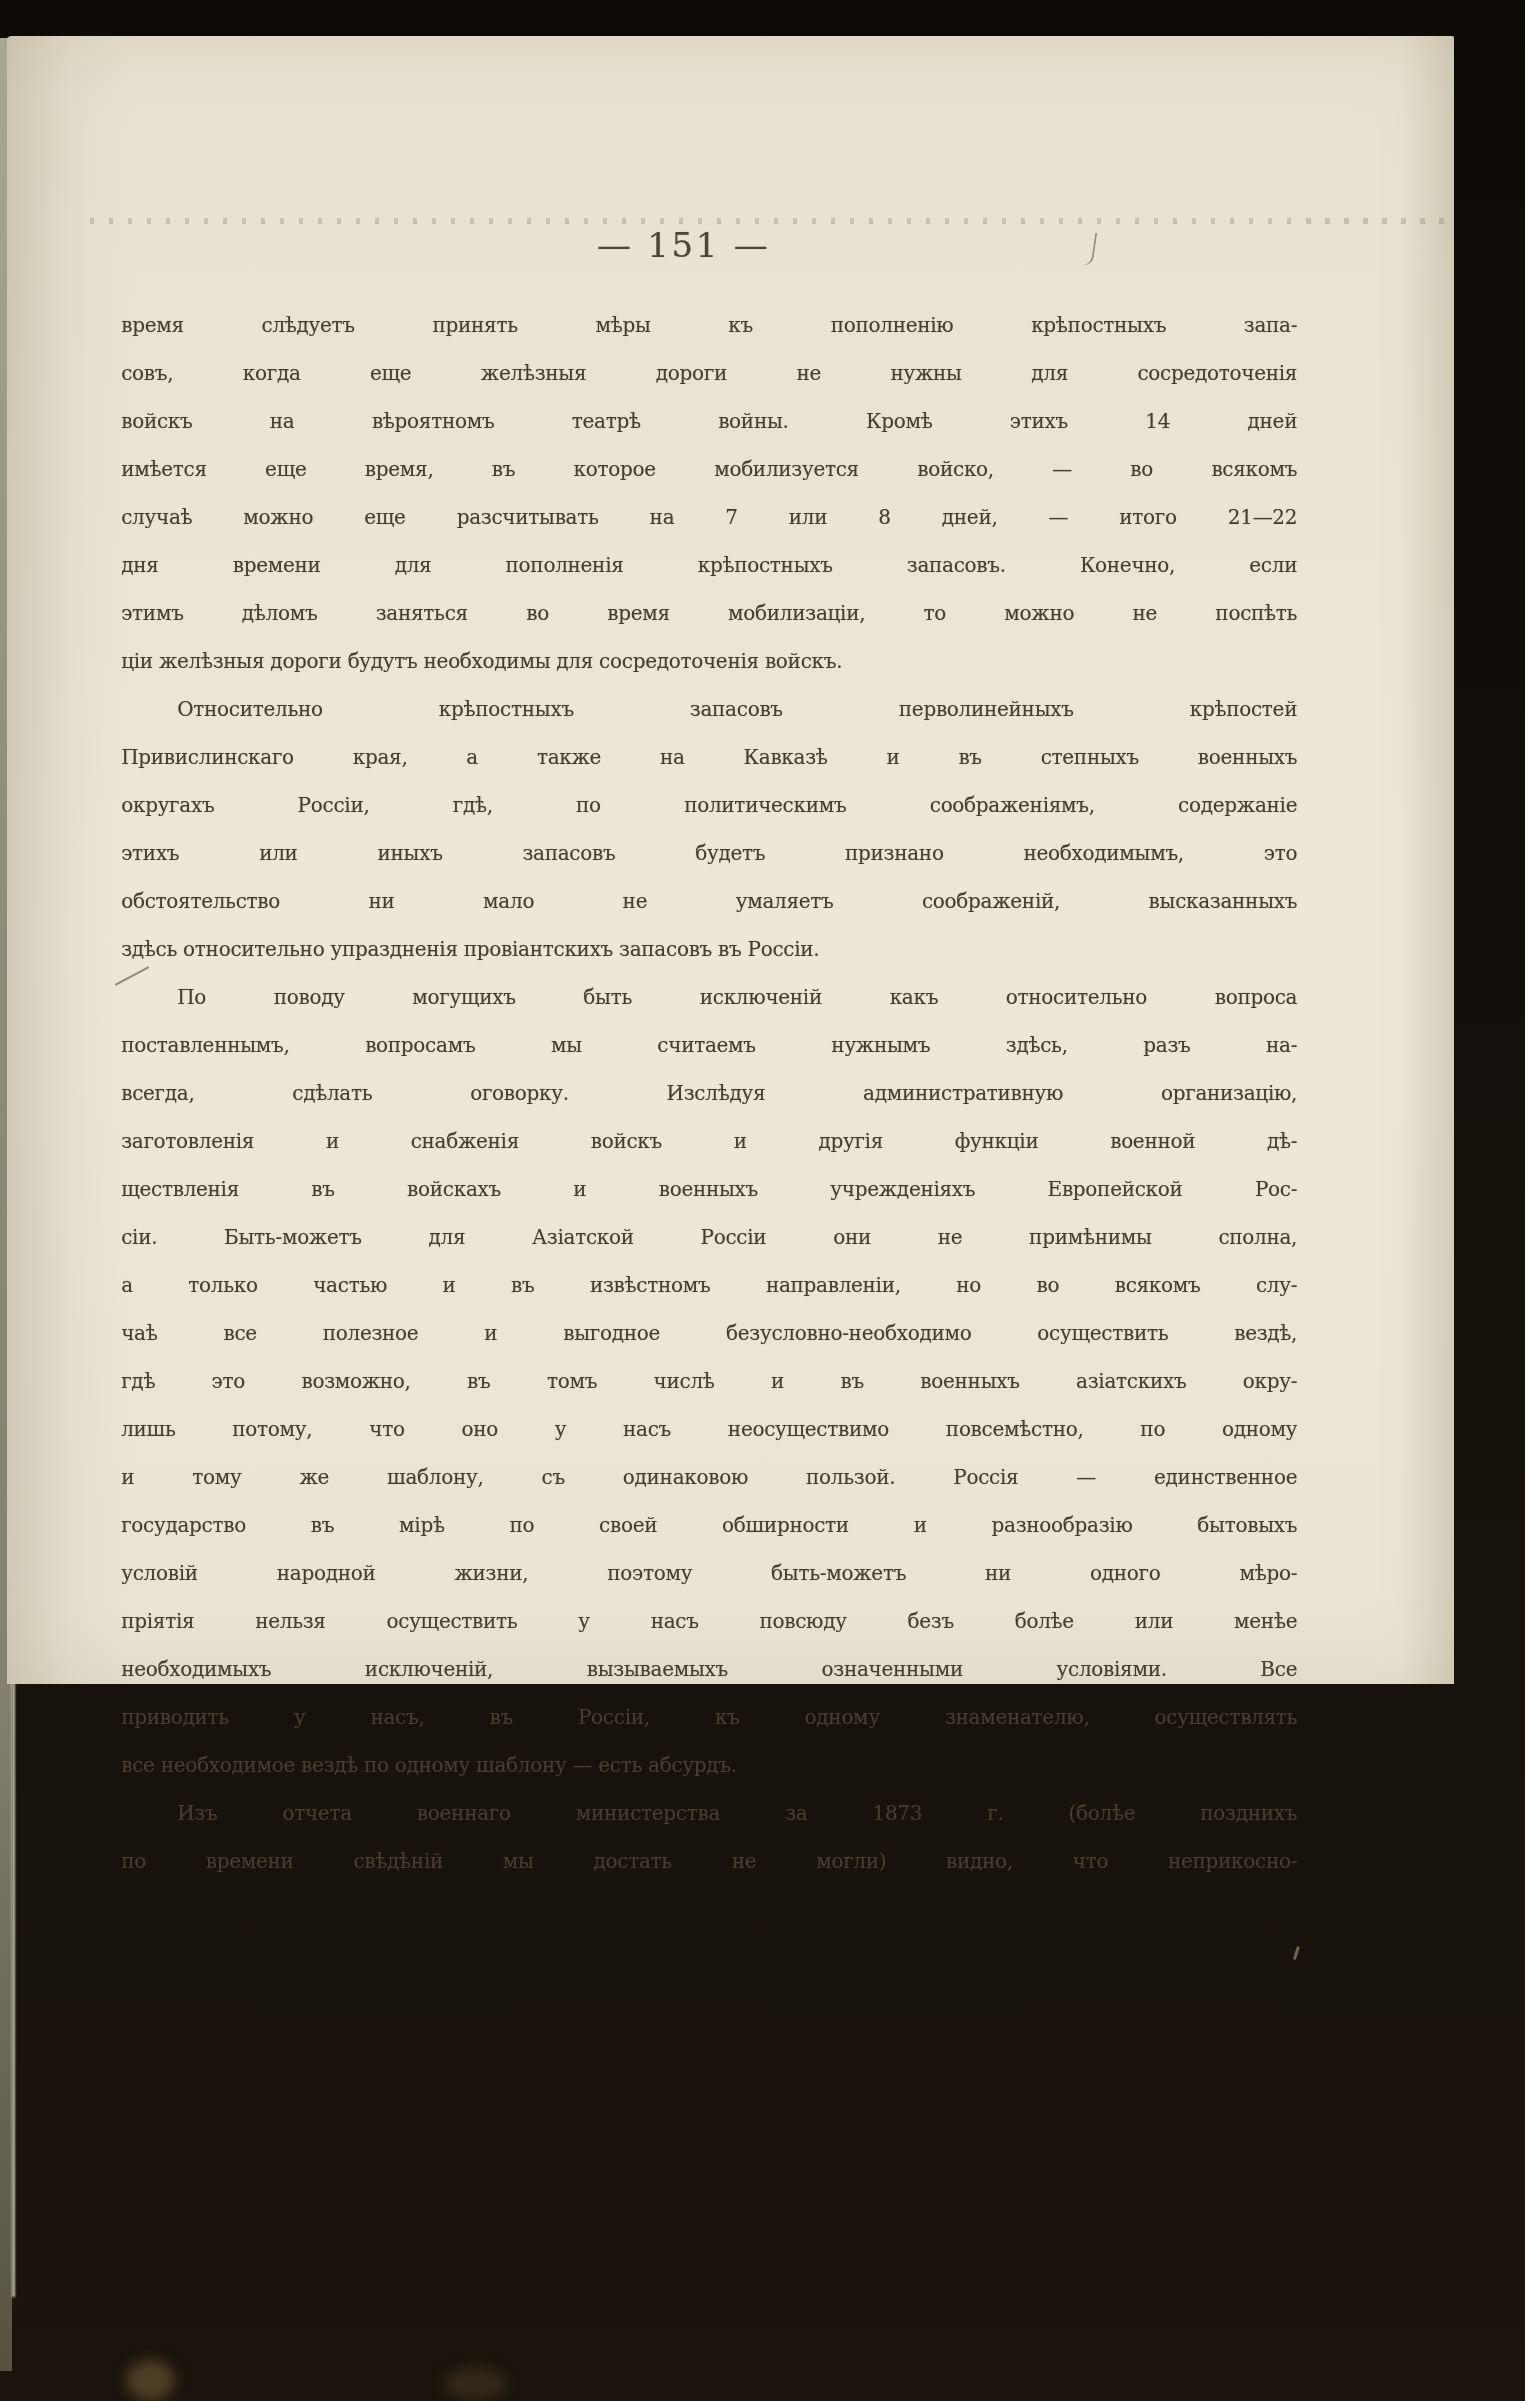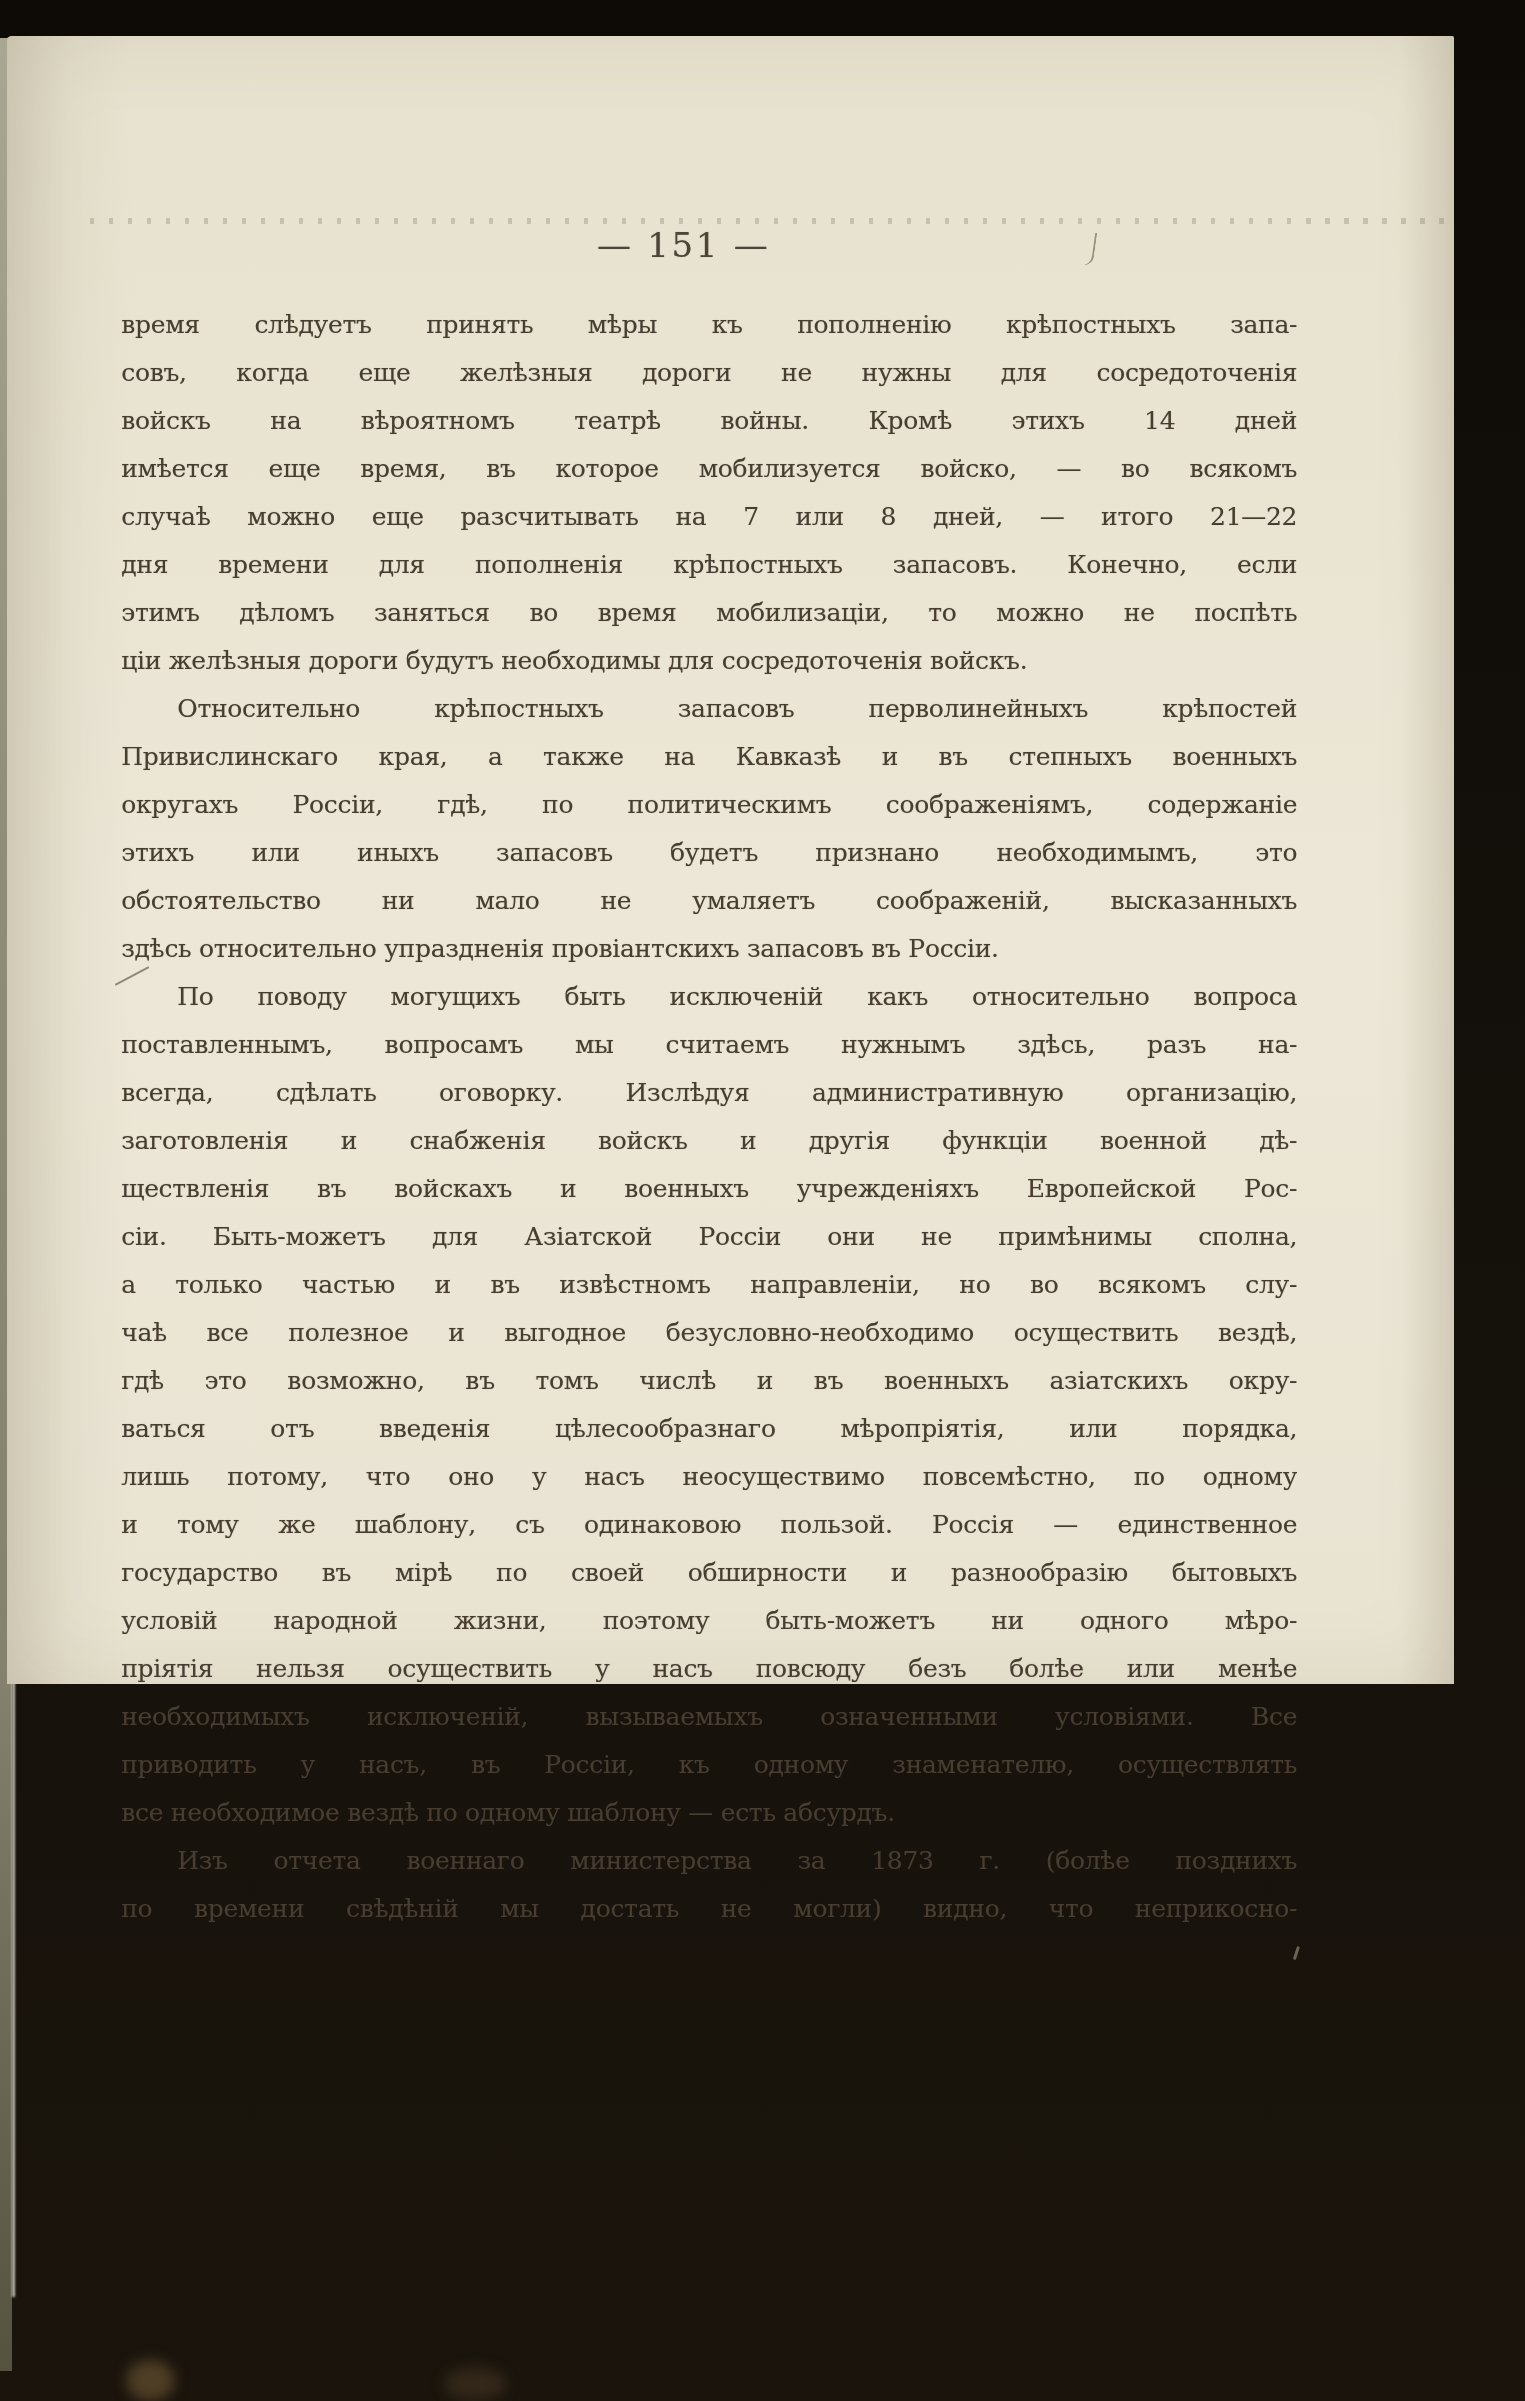--- a/index.html
+++ b/index.html
@@ -59,21 +59,21 @@
     font-size: 34px;
     line-height: 39px;
     letter-spacing: 2.7px;
     color: #4e4539;
     text-shadow: 0 0 0.9px rgba(78,69,57,0.45);
   }
   .text-block {
     position: absolute;
     left: 114px; top: 265px;
     width: 1176px;
-    font-size: 25px;
+    font-size: 20px;
     line-height: 48px;
     letter-spacing: -0.3px;
     color: #473d31;
     text-shadow: 0 0 0.9px rgba(71,61,49,0.38);
   }
   .paragraph { margin: 0; }
   .line {
     height: 48px;
     overflow: hidden;
     text-align: justify;
@@ -147,21 +147,20 @@
         <div class="paragraph">
           <div class="line indent">По поводу могущихъ быть исключеній какъ относительно вопроса</div>
           <div class="line">поставленнымъ, вопросамъ мы считаемъ нужнымъ здѣсь, разъ на-</div>
           <div class="line">всегда, сдѣлать оговорку. Изслѣдуя административную организацію,</div>
           <div class="line">заготовленія и снабженія войскъ и другія функціи военной дѣ-</div>
           <div class="line">ществленія въ войскахъ и военныхъ учрежденіяхъ Европейской Рос-</div>
           <div class="line">сіи. Быть-можетъ для Азіатской Россіи они не примѣнимы сполна,</div>
           <div class="line">а только частью и въ извѣстномъ направленіи, но во всякомъ слу-</div>
           <div class="line">чаѣ все полезное и выгодное безусловно-необходимо осуществить вездѣ,</div>
           <div class="line">гдѣ это возможно, въ томъ числѣ и въ военныхъ азіатскихъ окру-</div>
-          <div class="line">ваться отъ введенія цѣлесообразнаго мѣропріятія, или порядка,</div>
           <div class="line">лишь потому, что оно у насъ неосуществимо повсемѣстно, по одному</div>
           <div class="line">и тому же шаблону, съ одинаковою пользой. Россія — единственное</div>
           <div class="line">государство въ мірѣ по своей обширности и разнообразію бытовыхъ</div>
           <div class="line">условій народной жизни, поэтому быть-можетъ ни одного мѣро-</div>
           <div class="line">пріятія нельзя осуществить у насъ повсюду безъ болѣе или менѣе</div>
           <div class="line">необходимыхъ исключеній, вызываемыхъ означенными условіями. Все</div>
           <div class="line">приводить у насъ, въ Россіи, къ одному знаменателю, осуществлять</div>
           <div class="line last">все необходимое вездѣ по одному шаблону — есть абсурдъ.</div>
         </div>
         <div class="paragraph">

